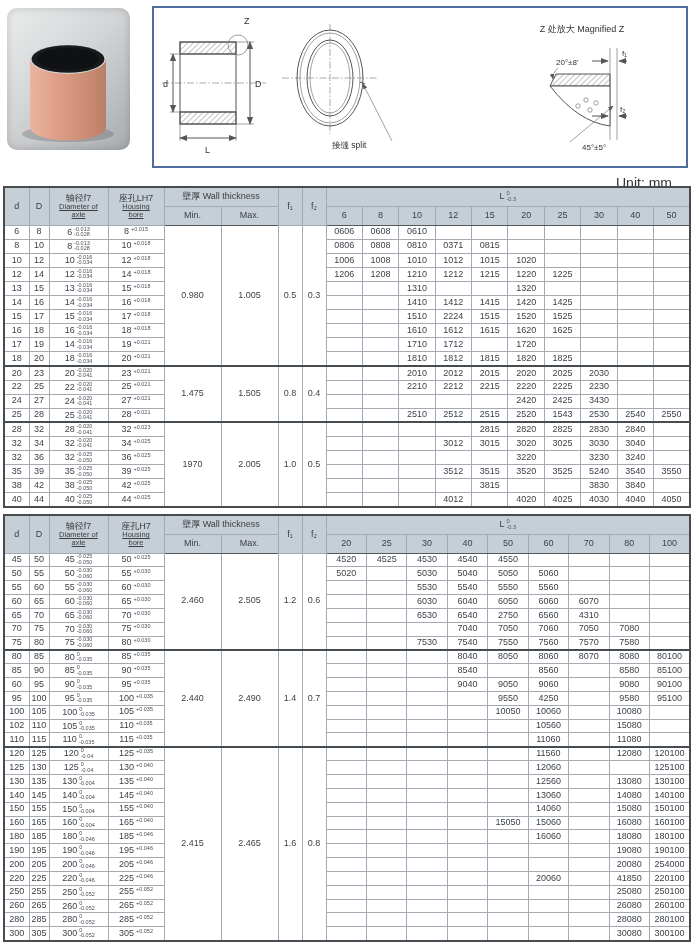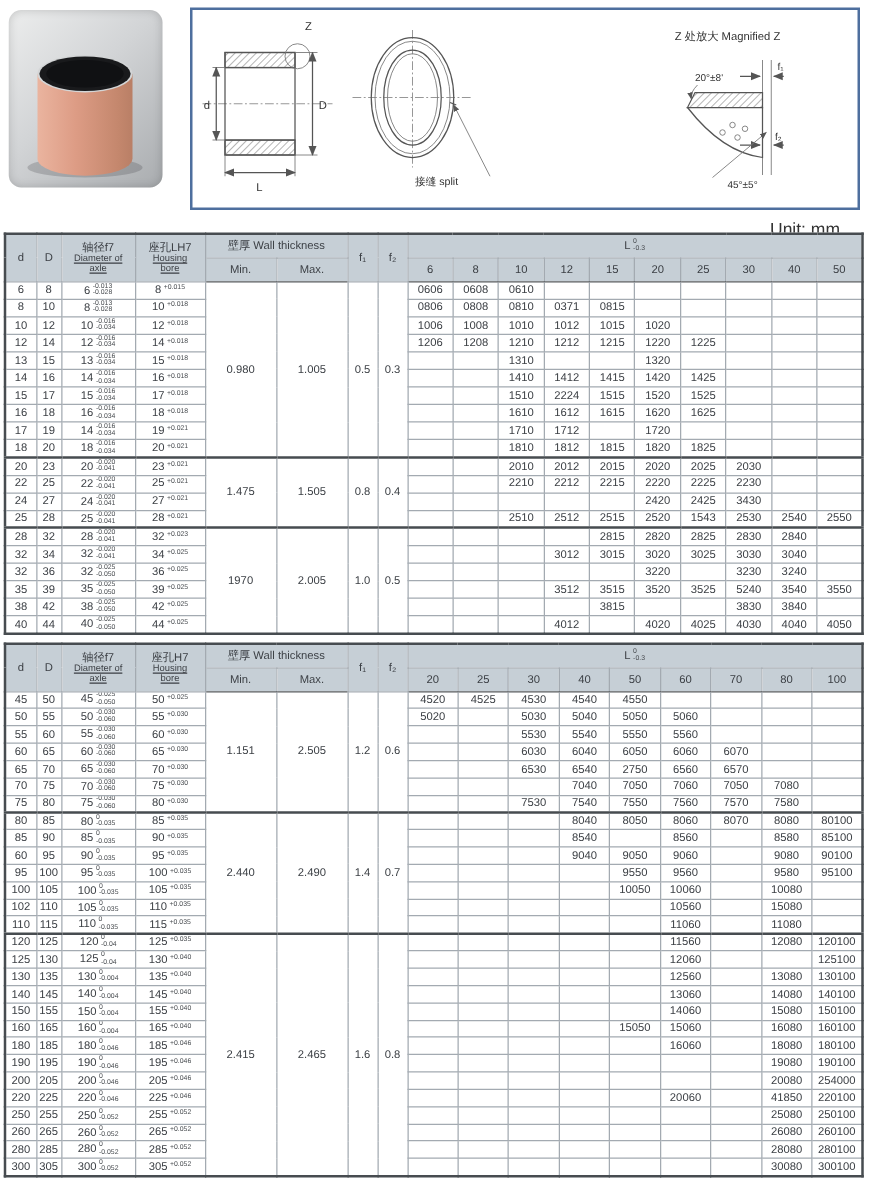--- a/index.html
+++ b/index.html
@@ -641,21 +641,21 @@
     </thead>
     <tbody>
       <tr>
         <td>45</td>
         <td>50</td>
         <td><span class="dval">45</span><span class="tol">
             <span>-0.025</span>
             <span>-0.050</span>
           </span></td>
         <td><span class="dval">50</span><span class="sup">+0.025</span></td>
-        <td rowspan="7" class="wall">1.151</td>
+        <td rowspan="7" class="wall">2.460</td>
         <td rowspan="7" class="wall">2.505</td>
         <td rowspan="7" class="wall">1.2</td>
         <td rowspan="7" class="wall">0.6</td>
         <td>4520</td>
         <td>4525</td>
         <td>4530</td>
         <td>4540</td>
         <td>4550</td>
         <td></td>
         <td></td>
@@ -723,21 +723,21 @@
             <span>-0.030</span>
             <span>-0.060</span>
           </span></td>
         <td><span class="dval">70</span><span class="sup">+0.030</span></td>
         <td></td>
         <td></td>
         <td>6530</td>
         <td>6540</td>
         <td>2750</td>
         <td>6560</td>
-        <td>6570</td>
+        <td>4310</td>
         <td></td>
         <td></td>
       </tr>
       <tr>
         <td>70</td>
         <td>75</td>
         <td><span class="dval">70</span><span class="tol">
             <span>-0.030</span>
             <span>-0.060</span>
           </span></td>
@@ -834,21 +834,21 @@
         <td><span class="dval">95</span><span class="tol">
             <span>0</span>
             <span>-0.035</span>
           </span></td>
         <td><span class="dval">100</span><span class="sup">+0.035</span></td>
         <td></td>
         <td></td>
         <td></td>
         <td></td>
         <td>9550</td>
-        <td>9560</td>
+        <td>4250</td>
         <td></td>
         <td>9580</td>
         <td>95100</td>
       </tr>
       <tr>
         <td>100</td>
         <td>105</td>
         <td><span class="dval">100</span><span class="tol">
             <span>0</span>
             <span>-0.035</span>

